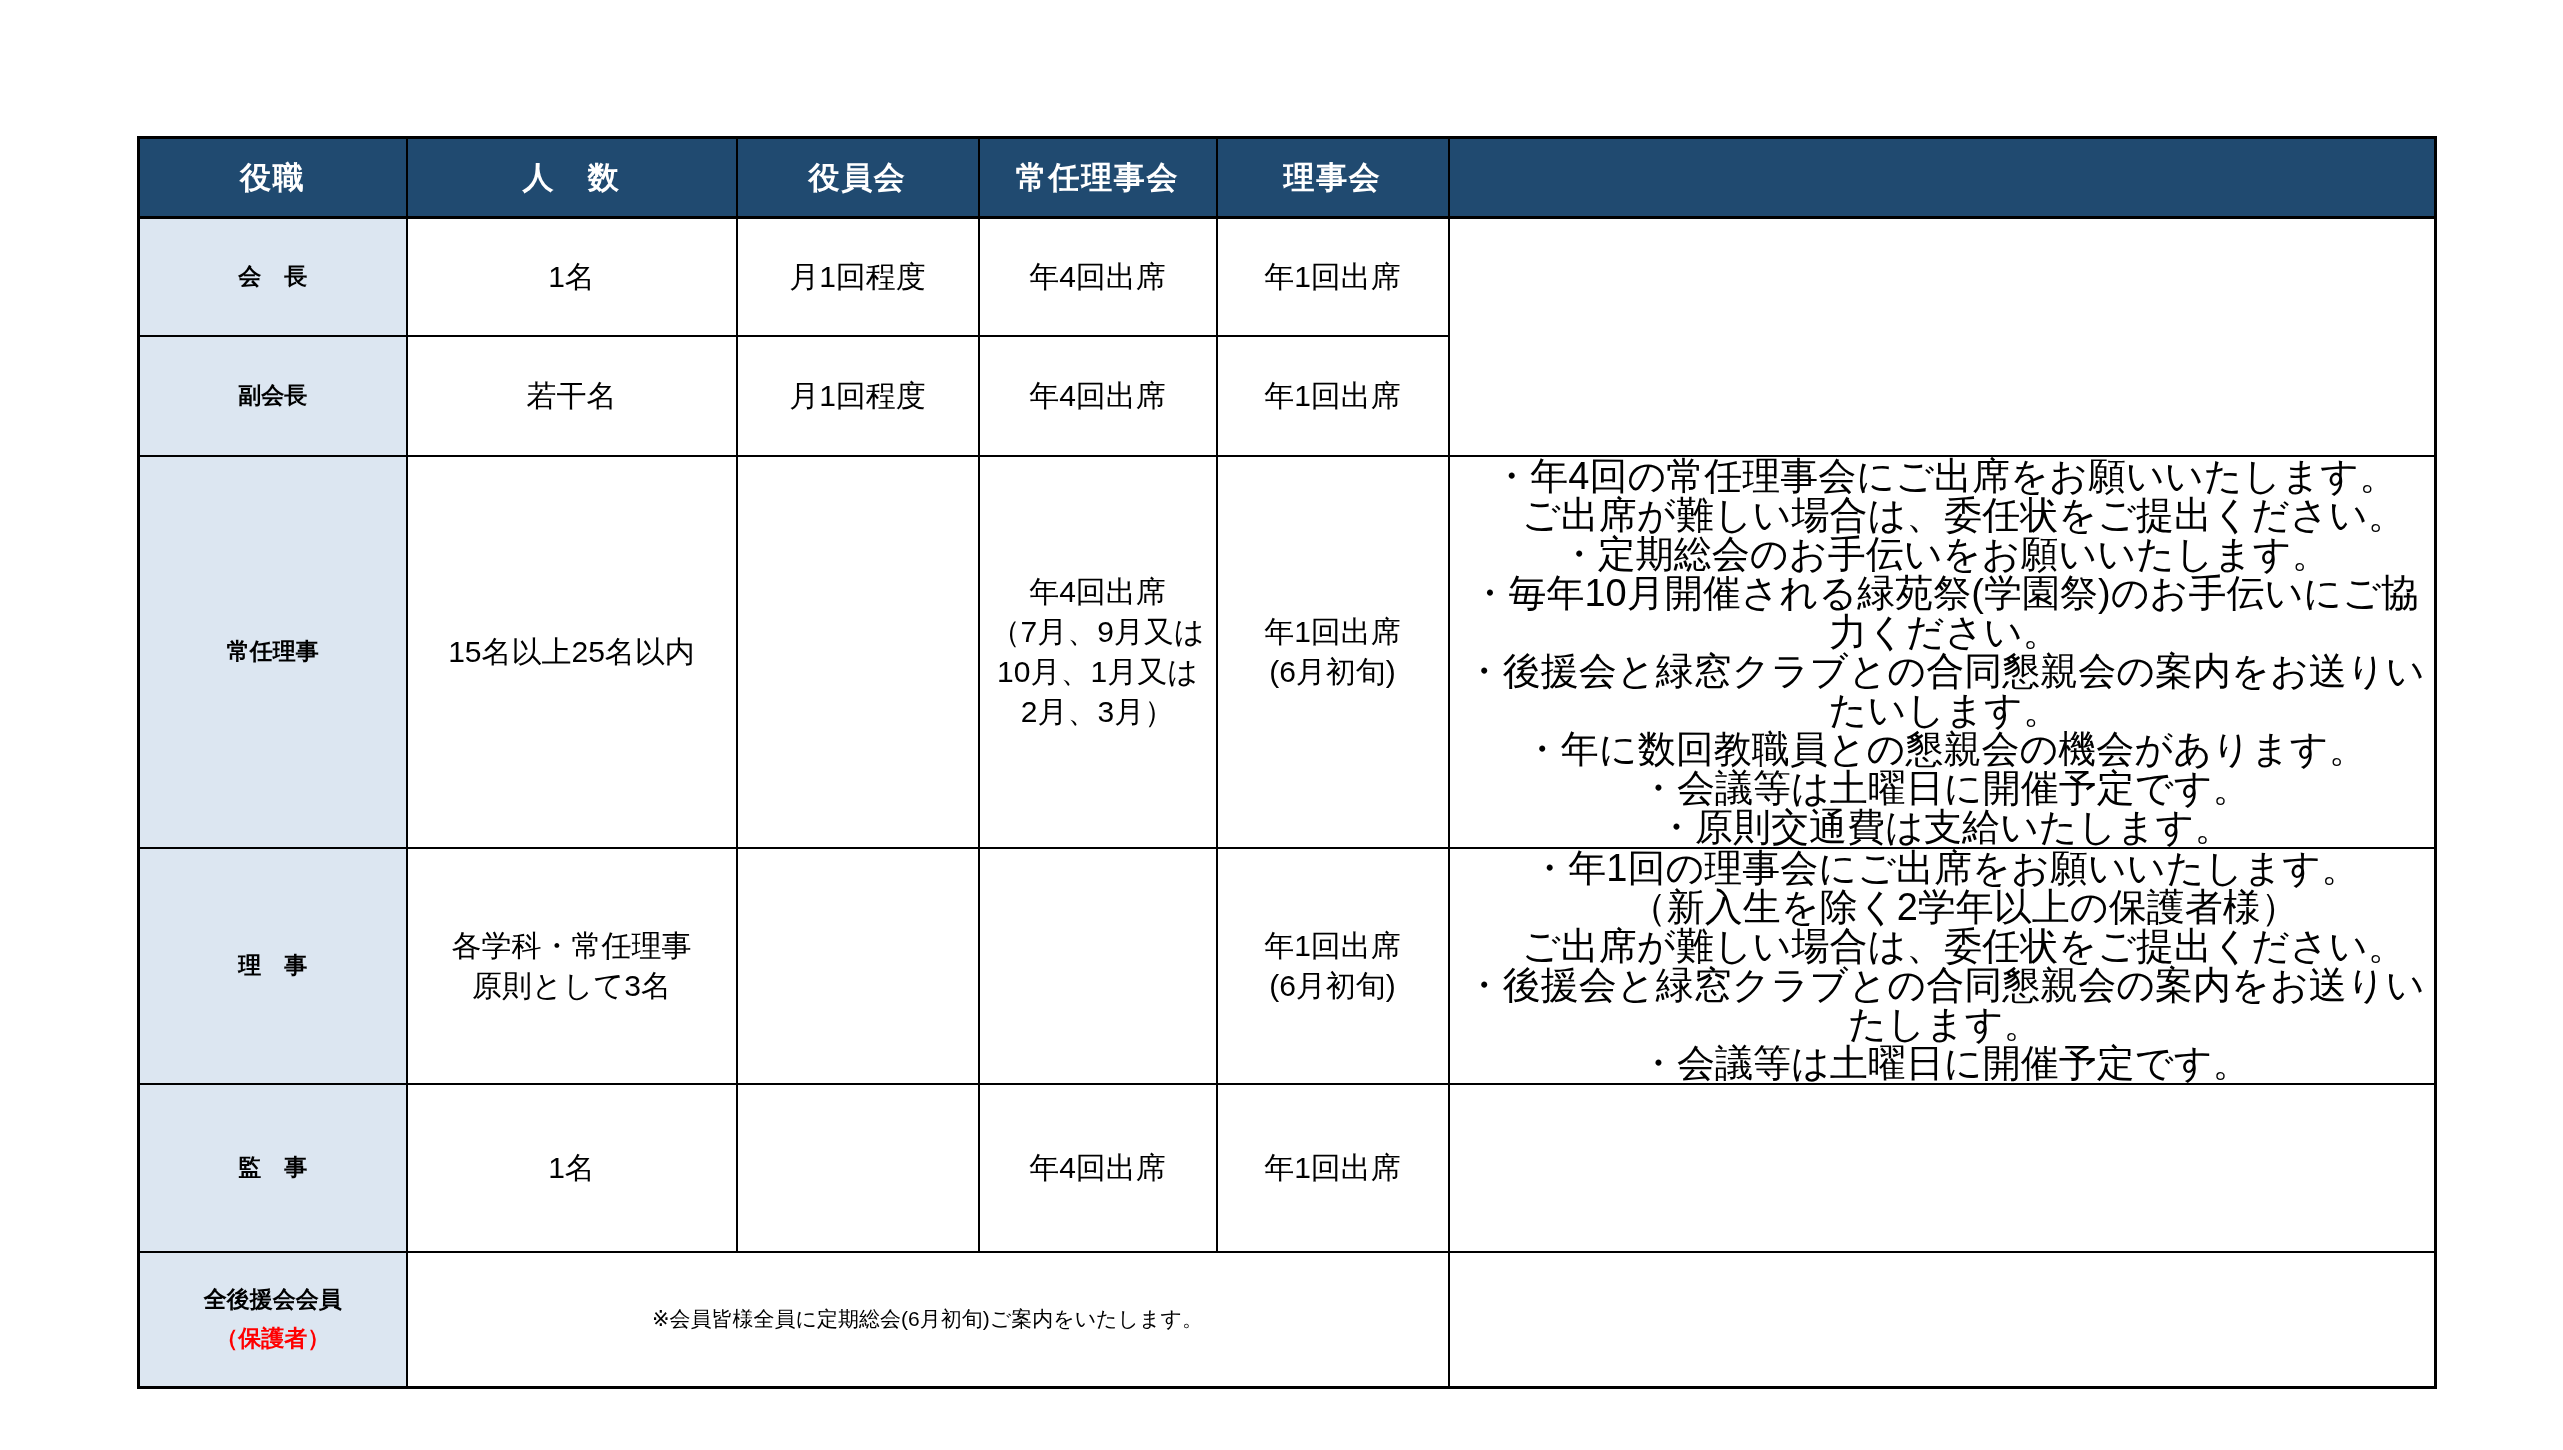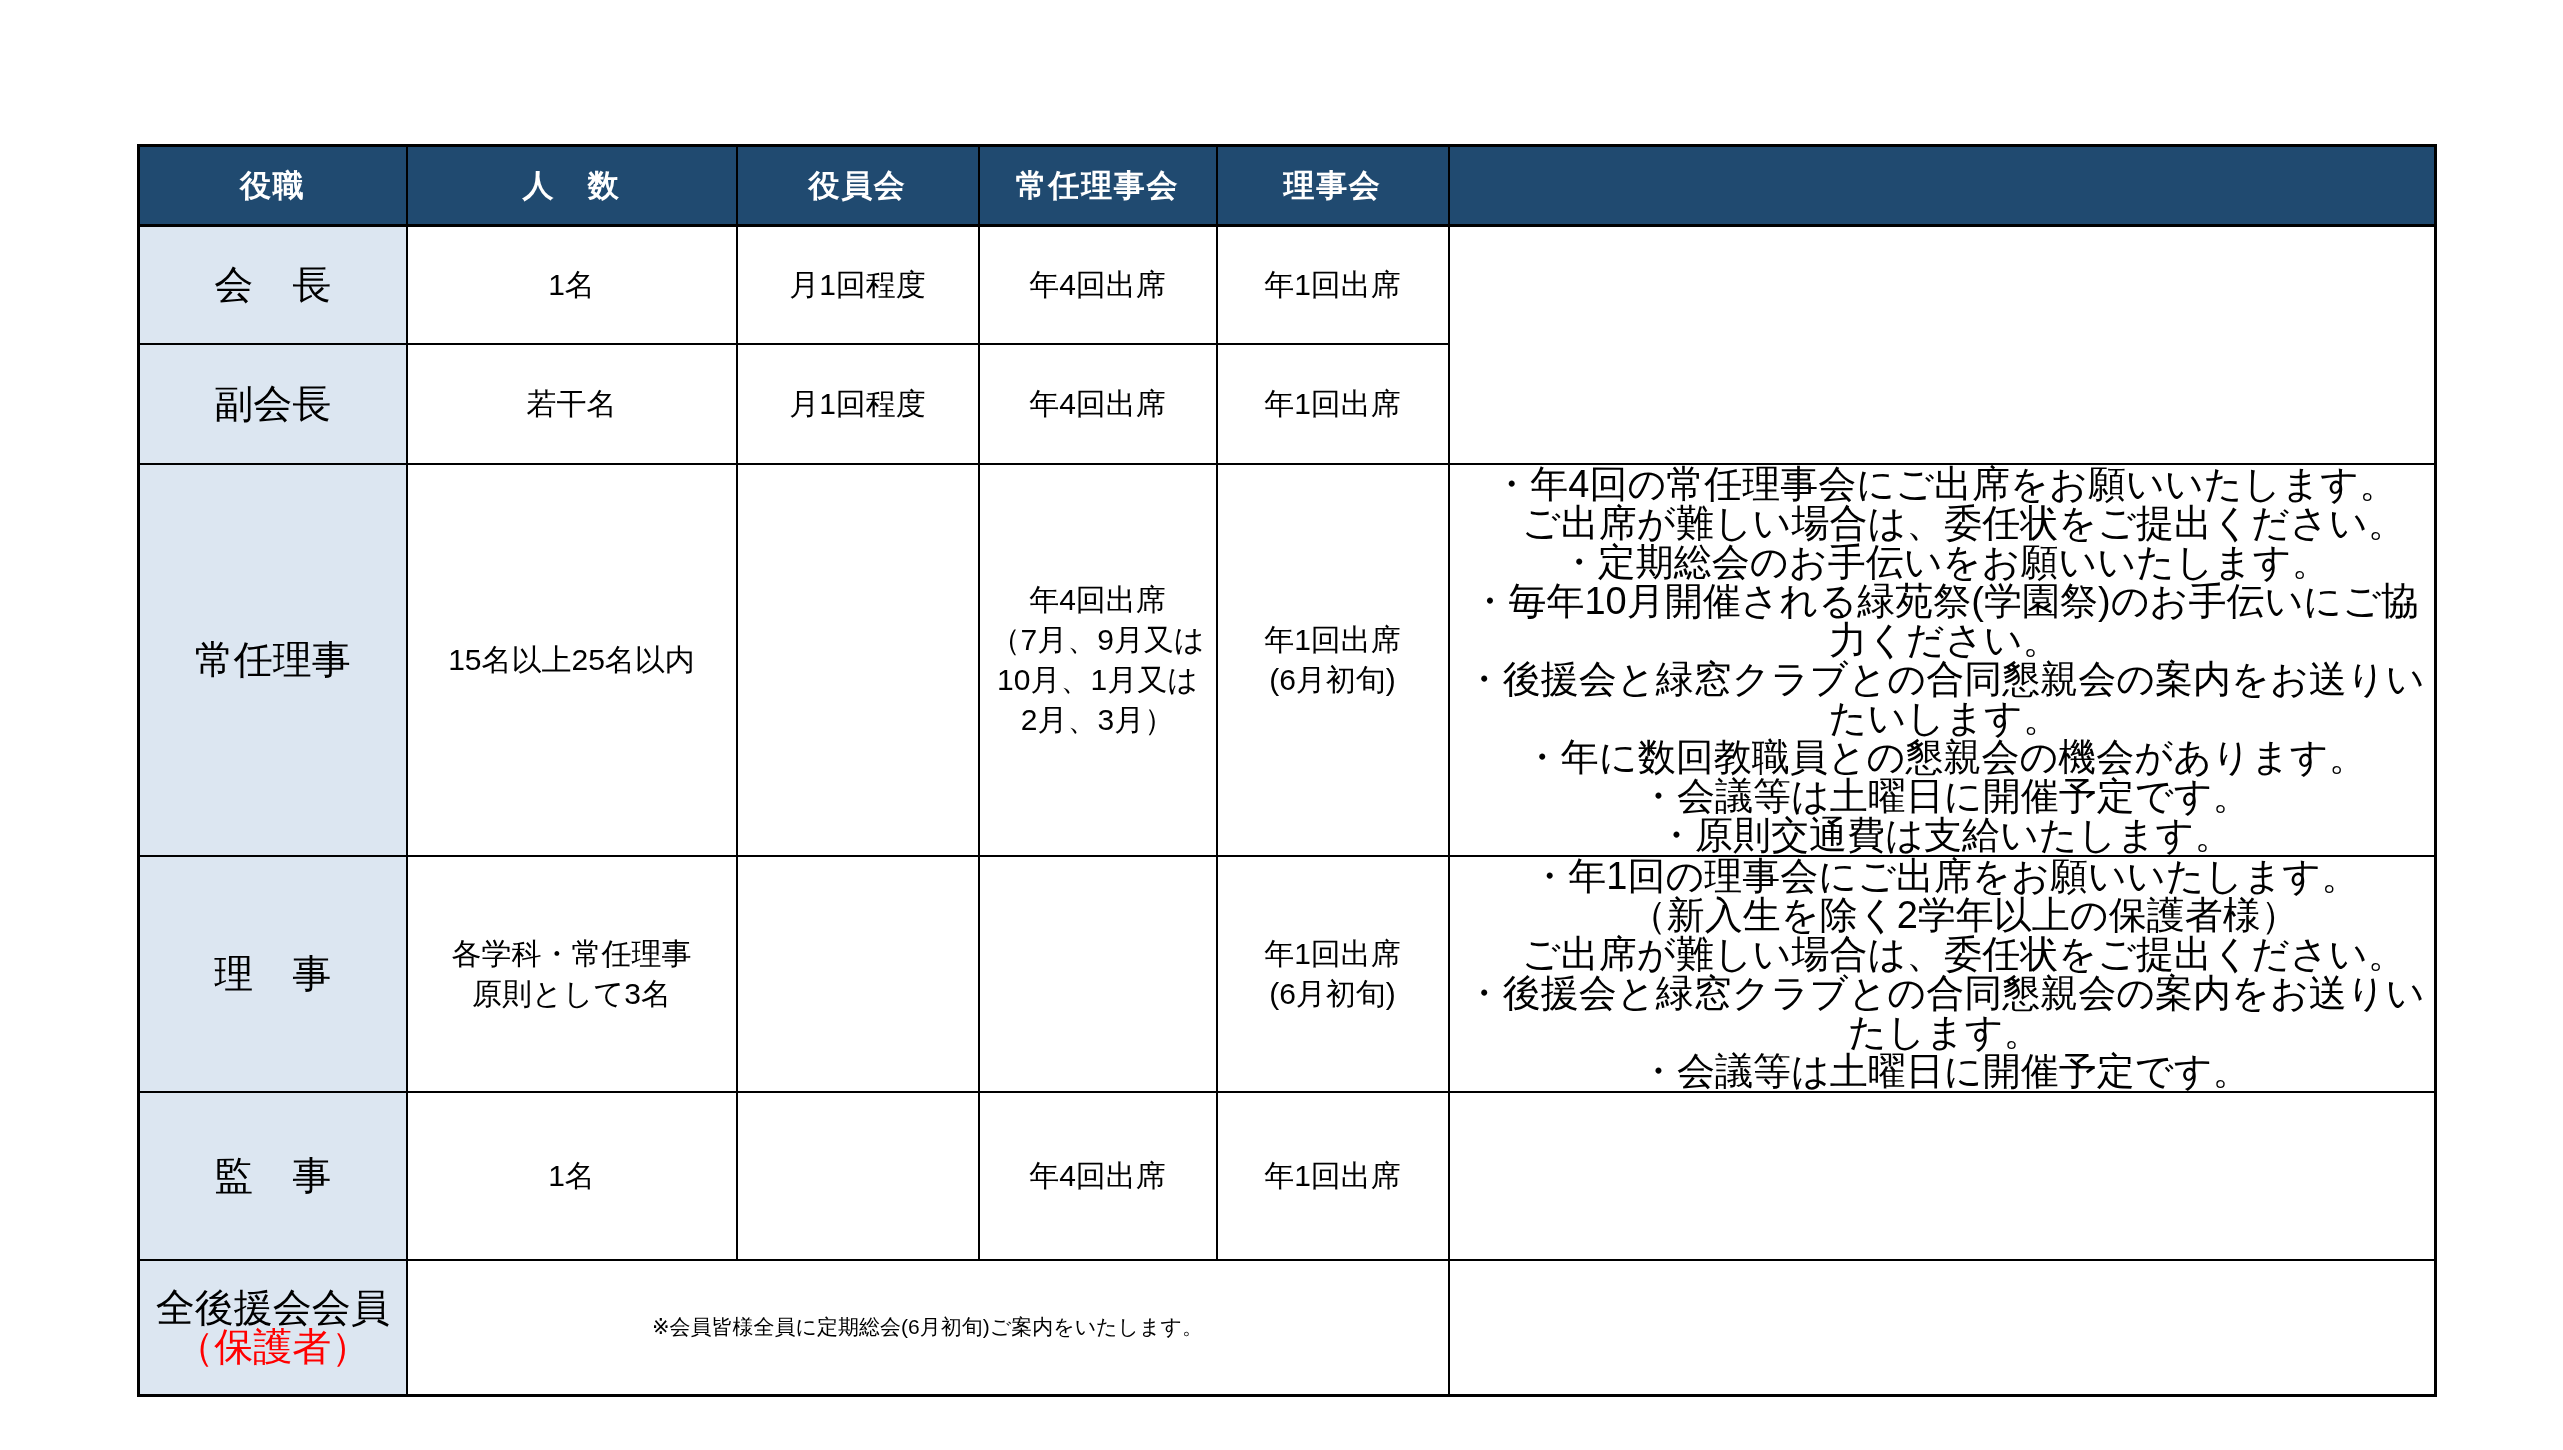--- a/index.html
+++ b/index.html
@@ -13,21 +13,21 @@
   }
   *{box-sizing:border-box;margin:0;padding:0;}
   html,body{
     width:2563px;height:1451px;
     background:var(--page-bg);
     font-family:"Liberation Sans","DejaVu Sans",sans-serif;
     color:var(--text);
     overflow:hidden;
   }
   .table-wrap{
-    position:absolute;left:137px;top:144px;
+    position:absolute;left:137px;top:136px;
   }
   table.roles{
     border-collapse:collapse;
     table-layout:fixed;
     width:2298px;
     background:#FFFFFF;
   }
   table.roles{border:3.4px solid var(--border);}
   table.roles th, table.roles td{
     border:2.5px solid var(--border);
@@ -38,22 +38,22 @@
   table.roles th{
     background:var(--header-bg);
     color:var(--header-text);
     font-size:31px;
     font-weight:bold;
     border-bottom-width:3.4px;
     letter-spacing:1.7px;
   }
   td.rowlabel{
     background:var(--label-bg);
-    font-weight:normal;
-    font-size:39px;
+    font-weight:bold;
+    font-size:23px;
   }
   td.val{
     font-size:30px;
     line-height:40px;
     white-space:pre-line;
   }
   td.notes{
     text-align:left;
     vertical-align:middle;
     padding-left:11px;

